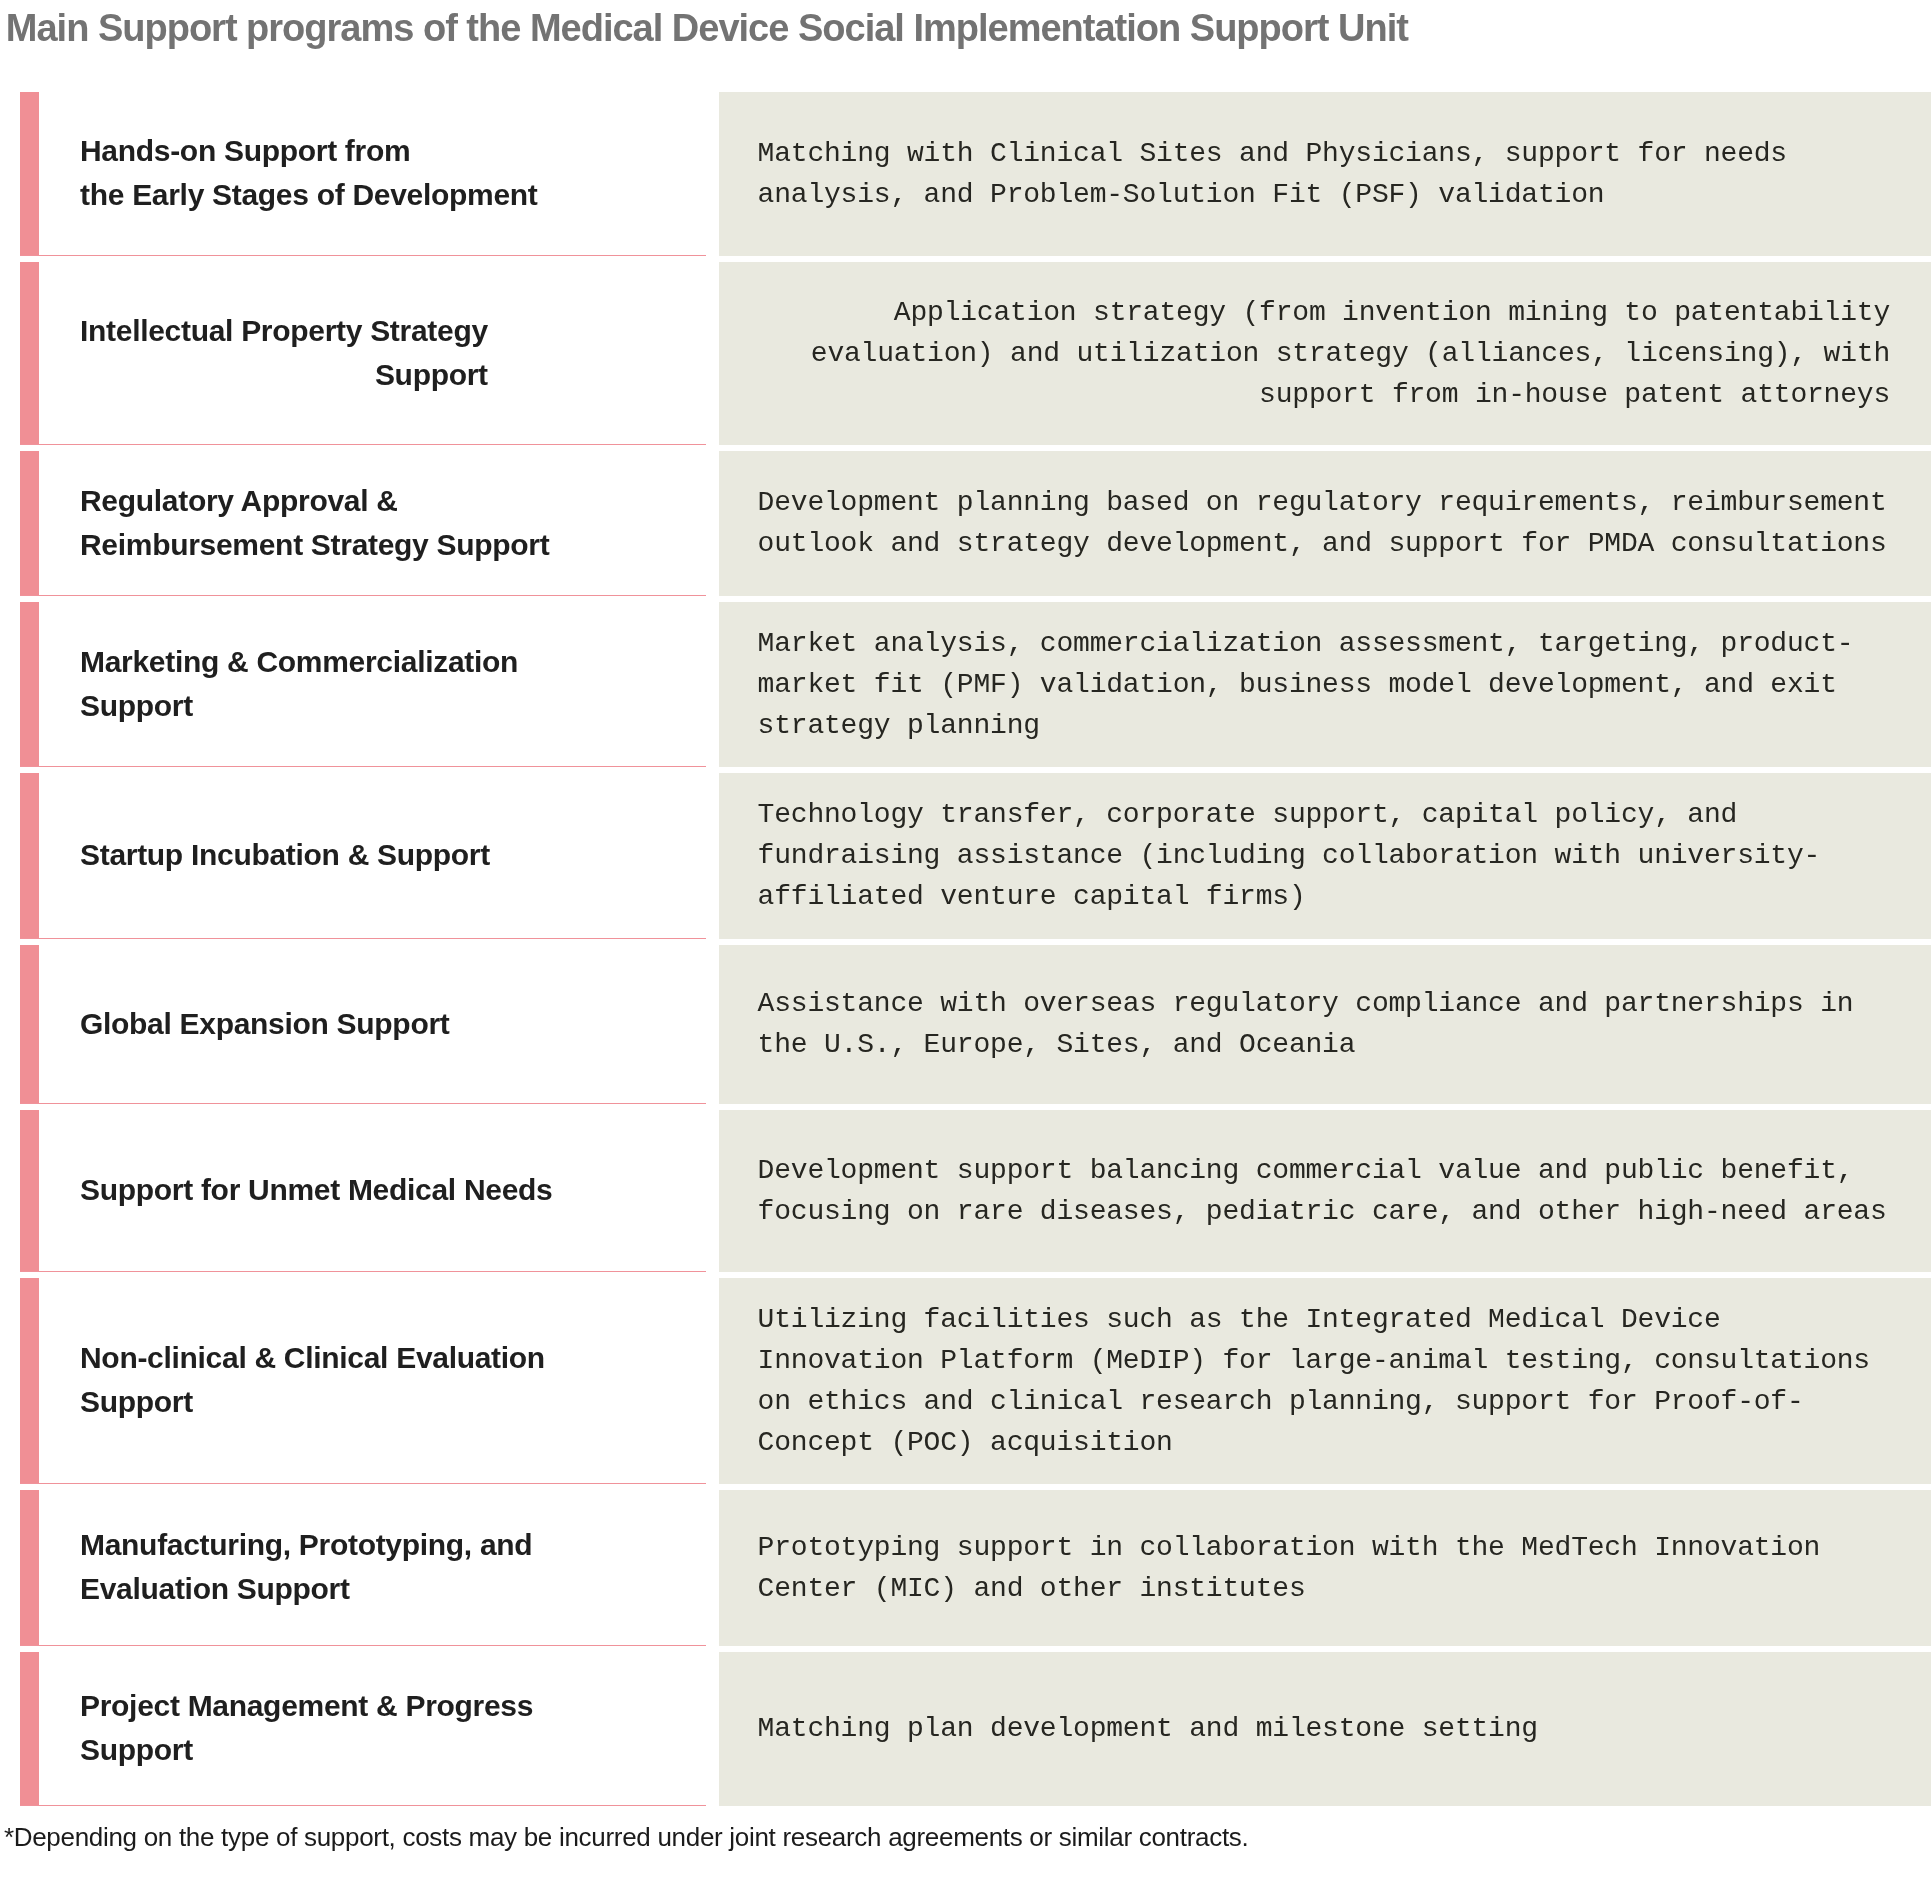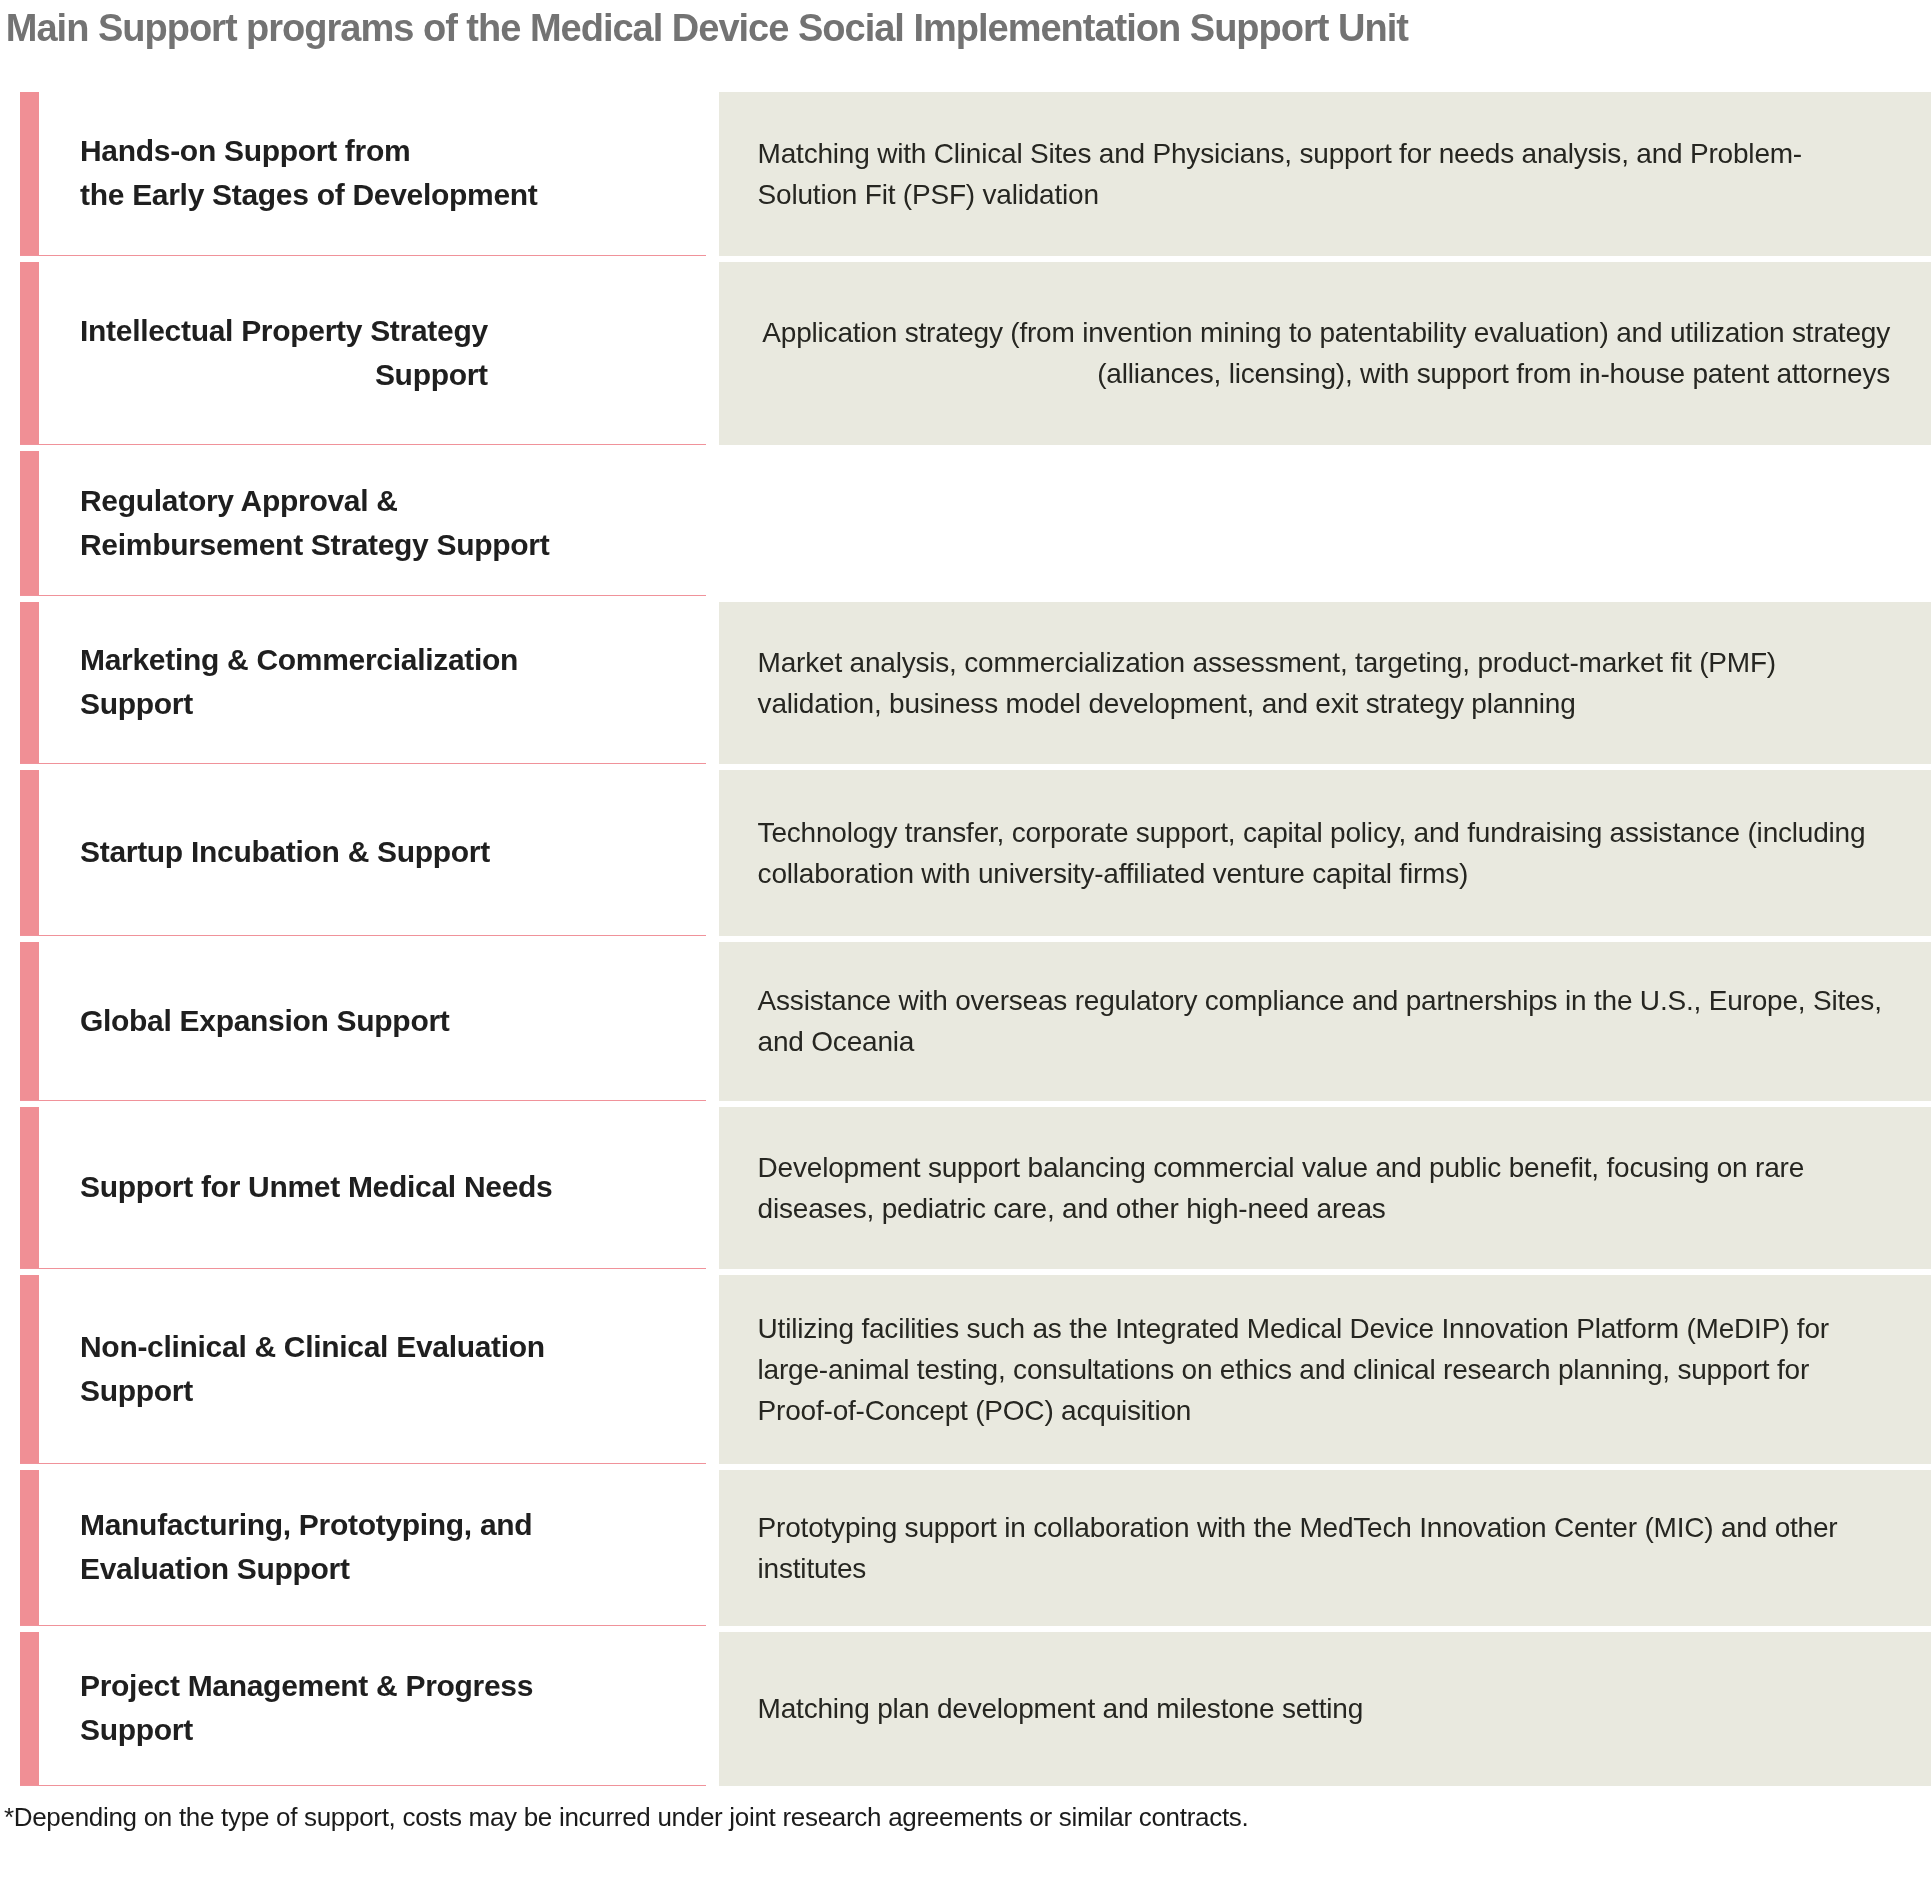--- a/index.html
+++ b/index.html
@@ -77,20 +77,21 @@
     letter-spacing: -0.3px;
     white-space: pre-line;
   }
   .cell-right {
     flex: 1;
     box-sizing: border-box;
     background: #e9e9df;
     padding: 21px 41px 21px 39px;
     display: flex;
     align-items: center;
+    font-family: Liberation Mono, monospace;
   }
   .desc {
     margin: 0;
     font-size: 28px;
     line-height: 41px;
     font-weight: 400;
     color: #262621;
     letter-spacing: -0.2px;
   }
   .footnote {
@@ -128,20 +129,23 @@
       <div class="cell-right">
         <p class="desc">Application strategy (from invention mining to patentability evaluation) and utilization strategy (alliances, licensing), with support from in-house patent attorneys</p>
       </div>
     </div>
 
     <div class="row">
       <div class="cell-left">
         <h2 class="program">Regulatory Approval &amp;
 Reimbursement Strategy Support</h2>
       </div>
+      <div class="cell-right">
+        <p class="desc">Development planning based on regulatory requirements, reimbursement outlook and strategy development, and support for PMDA consultations</p>
+      </div>
     </div>
 
     <div class="row">
       <div class="cell-left">
         <h2 class="program">Marketing &amp; Commercialization
 Support</h2>
       </div>
       <div class="cell-right">
         <p class="desc">Market analysis, commercialization assessment, targeting, product-market fit (PMF) validation, business model development, and exit strategy planning</p>
       </div>

